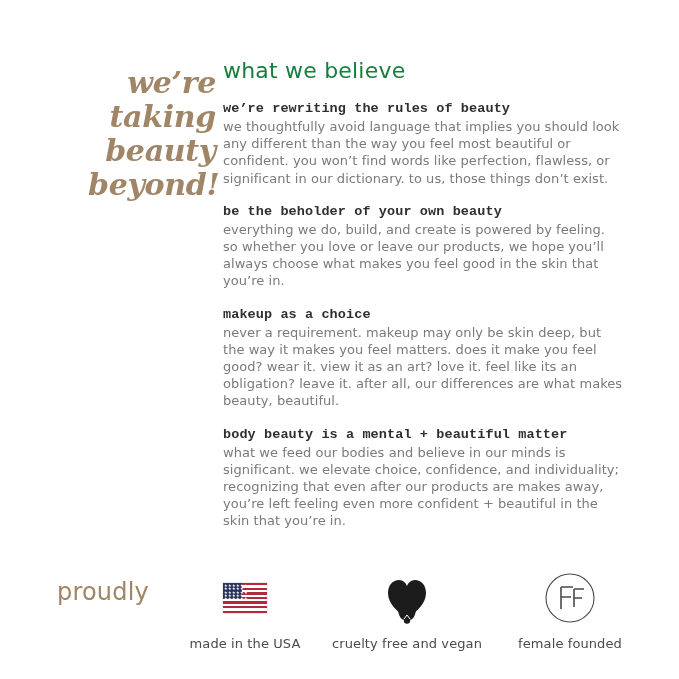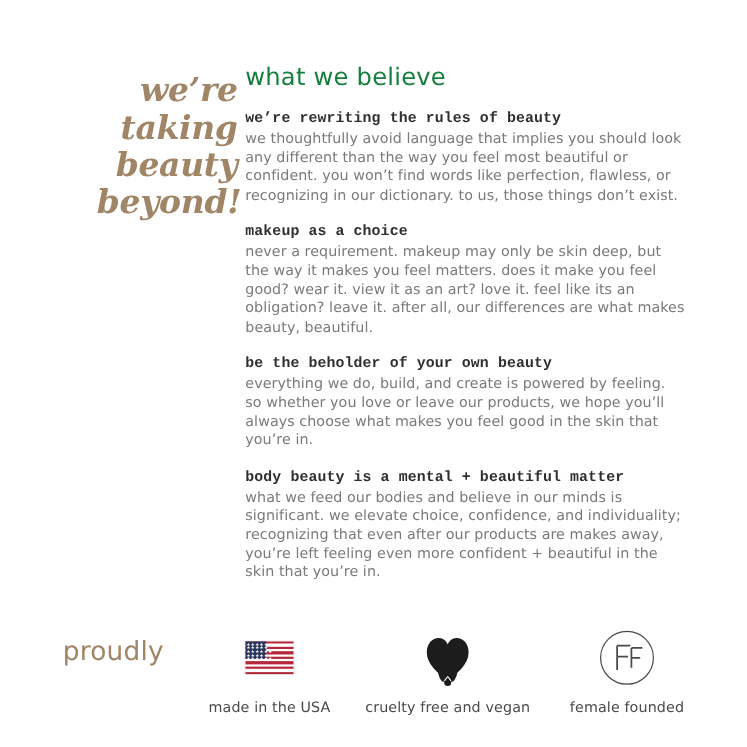--- a/index.html
+++ b/index.html
@@ -159,31 +159,31 @@
 
   <div class="top">
 
     <div class="headline">we’re taking beauty beyond!</div>
 
     <div class="content">
       <h1 class="main-title">what we believe</h1>
 
       <div class="block">
         <h2 class="block-title">we’re rewriting the rules of beauty</h2>
-        <p class="block-body">we thoughtfully avoid language that implies you should look any different than the way you feel most beautiful or confident. you won’t find words like perfection, flawless, or recognizing in our dictionary. to us, those things don’t exist.</p>
+        <p class="block-body">we thoughtfully avoid language that implies you should look any different than the way you feel most beautiful or confident. you won’t find words like perfection, flawless, or significant in our dictionary. to us, those things don’t exist.</p>
+      </div>
+
+      <div class="block">
+        <h2 class="block-title">be the beholder of your own beauty</h2>
+        <p class="block-body">everything we do, build, and create is powered by feeling. so whether you love or leave our products, we hope you’ll always choose what makes you feel good in the skin that you’re in.</p>
       </div>
 
       <div class="block">
         <h2 class="block-title">makeup as a choice</h2>
         <p class="block-body">never a requirement. makeup may only be skin deep, but the way it makes you feel matters. does it make you feel good? wear it. view it as an art? love it. feel like its an obligation? leave it. after all, our differences are what makes beauty, beautiful.</p>
-      </div>
-
-      <div class="block">
-        <h2 class="block-title">be the beholder of your own beauty</h2>
-        <p class="block-body">everything we do, build, and create is powered by feeling. so whether you love or leave our products, we hope you’ll always choose what makes you feel good in the skin that you’re in.</p>
       </div>
 
       <div class="block">
         <h2 class="block-title">body beauty is a mental + beautiful matter</h2>
         <p class="block-body">what we feed our bodies and believe in our minds is significant. we elevate choice, confidence, and individuality; recognizing that even after our products are makes away, you’re left feeling even more confident + beautiful in the skin that you’re in.</p>
       </div>
     </div>
   </div>
 
   <div class="badges">

